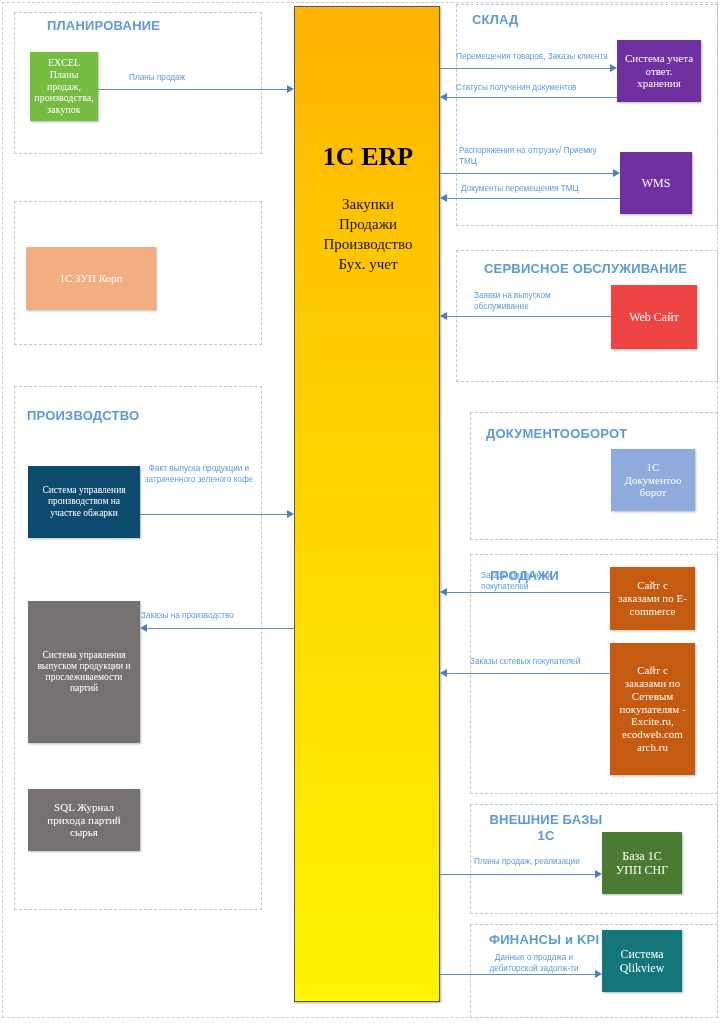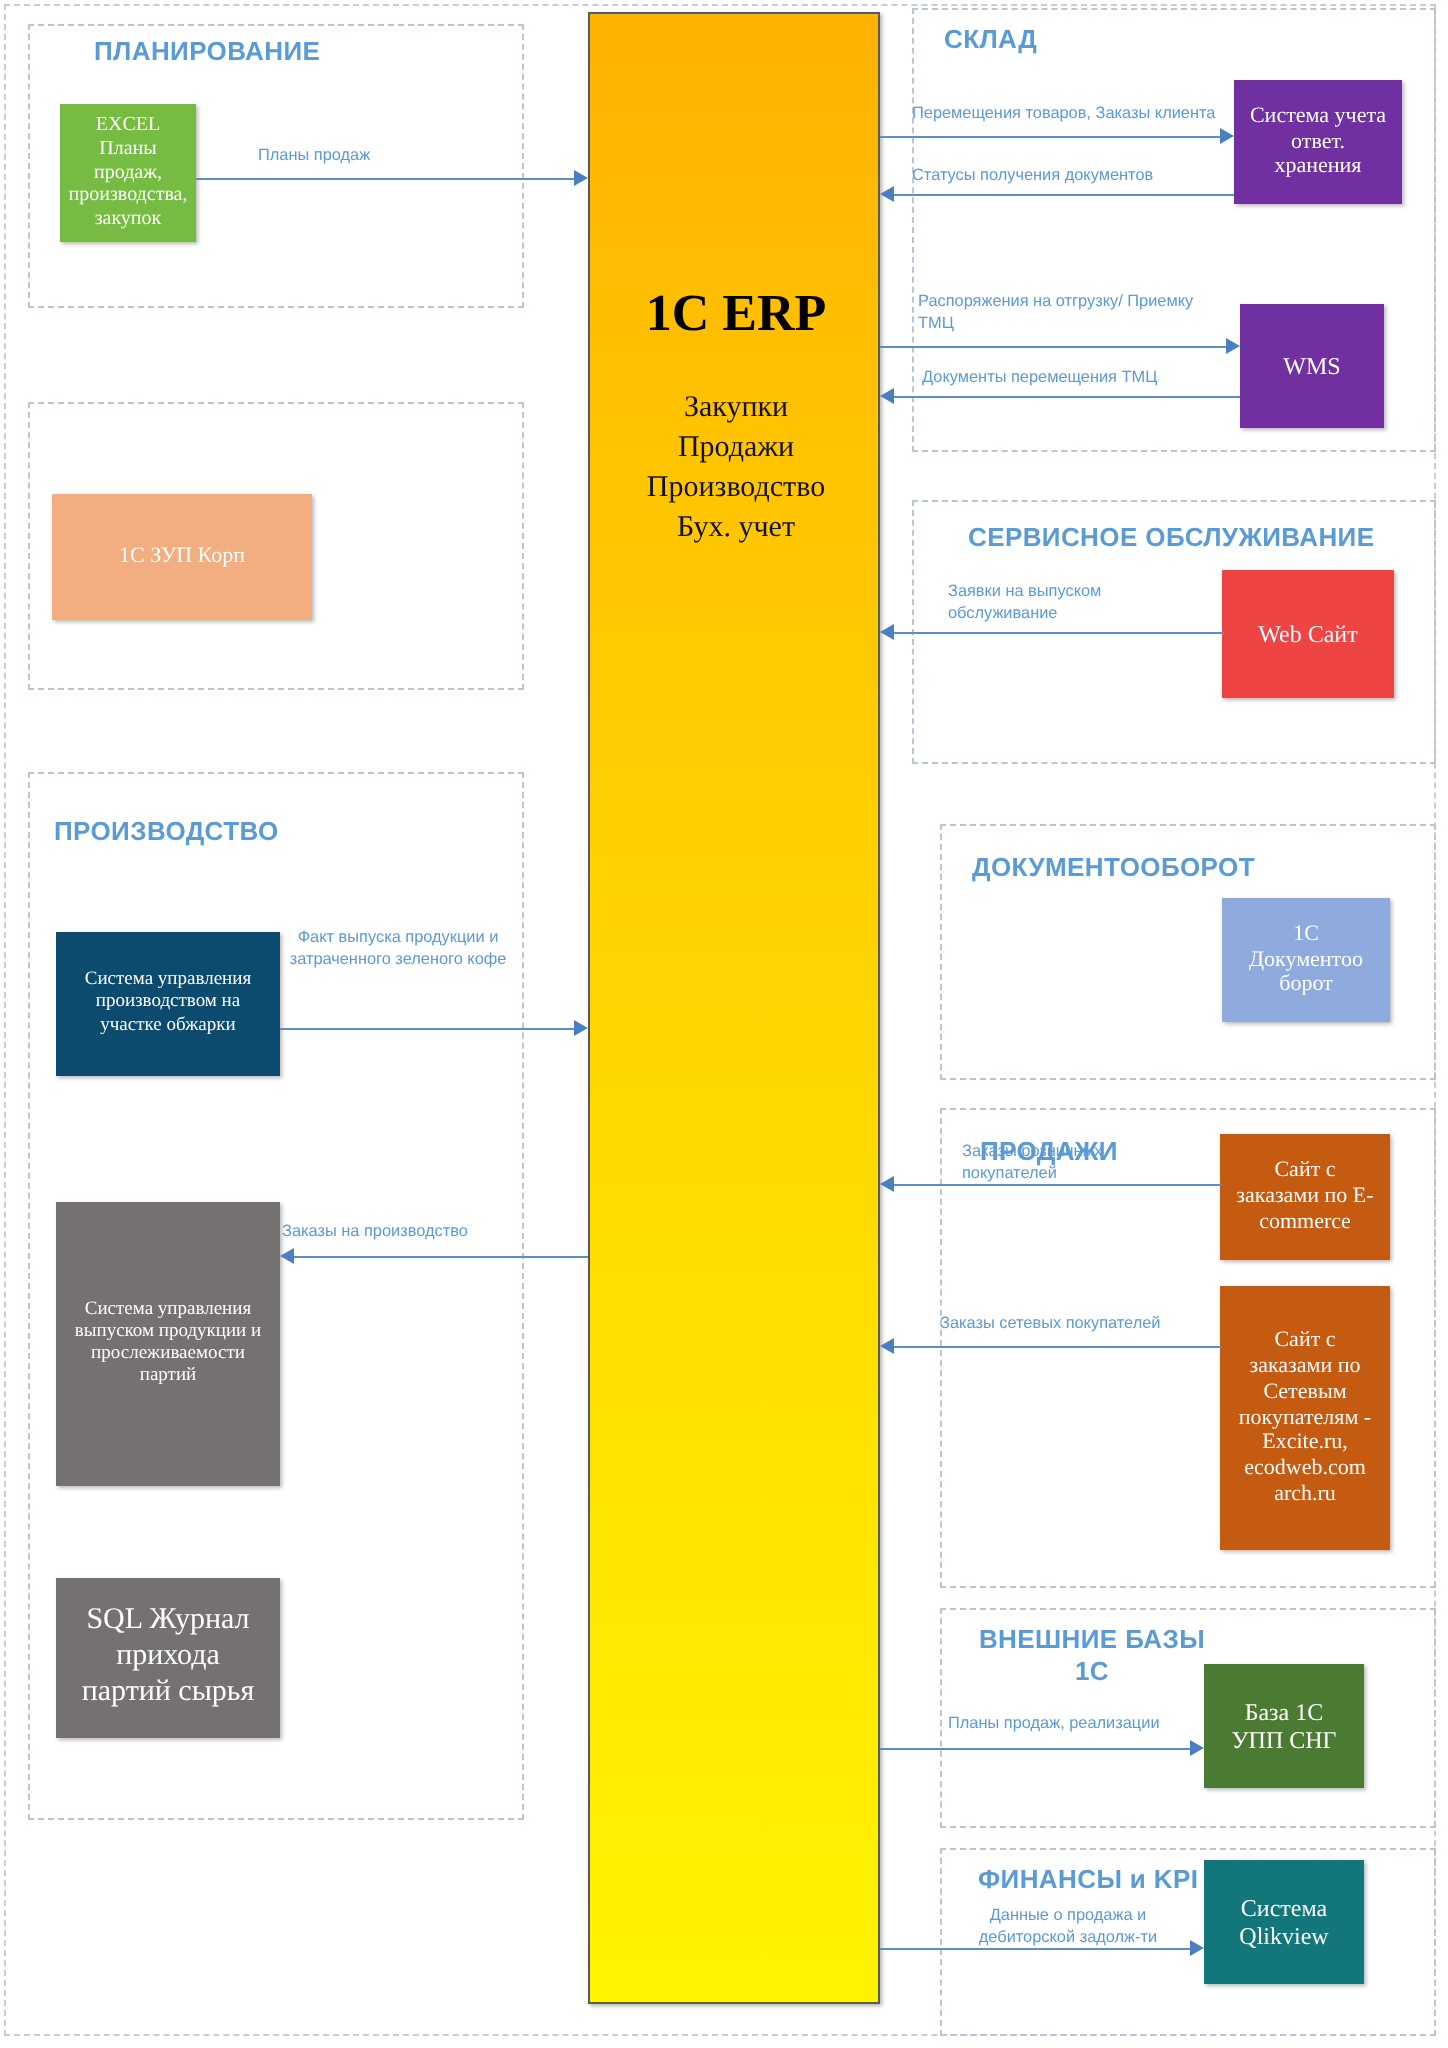--- a/index.html
+++ b/index.html
@@ -109,21 +109,21 @@
 Планы продаж, производства, закупок</div>
 
   <div class="group" style="left:14px;top:201px;width:248px;height:144px;"></div>
   <div class="group-title" style="left:27px;top:218px;margin-top:28px;">ЗУП</div>
   <div class="box" style="left:26px;top:247px;width:130px;height:63px;background:#f2ad80;font-size:11px;">1С ЗУП Корп</div>
 
   <div class="group" style="left:14px;top:386px;width:248px;height:524px;"></div>
   <div class="group-title" style="left:27px;top:408px;">ПРОИЗВОДСТВО</div>
   <div class="box" style="left:28px;top:456px;width:112px;height:72px;background:#0c4a6e;font-size:9.5px;margin-top:10px;">Система управления производством на участке обжарки</div>
   <div class="box" style="left:28px;top:601px;width:112px;height:142px;background:#767171;font-size:9.5px;">Система управления выпуском продукции и прослеживаемости партий</div>
-  <div class="box" style="left:28px;top:789px;width:112px;height:80px;background:#767171;font-size:15px;">SQL Журнал прихода партий сырья</div>
+  <div class="box" style="left:28px;top:789px;width:112px;height:62px;background:#767171;font-size:11px;">SQL Журнал прихода партий сырья</div>
 
   <div class="erp">
     <div class="erp-title">1C ERP</div>
     <div class="erp-sub">Закупки
 Продажи
 Производство
 Бух. учет</div>
   </div>
 
   <div class="group" style="left:456px;top:4px;width:262px;height:222px;"></div>

